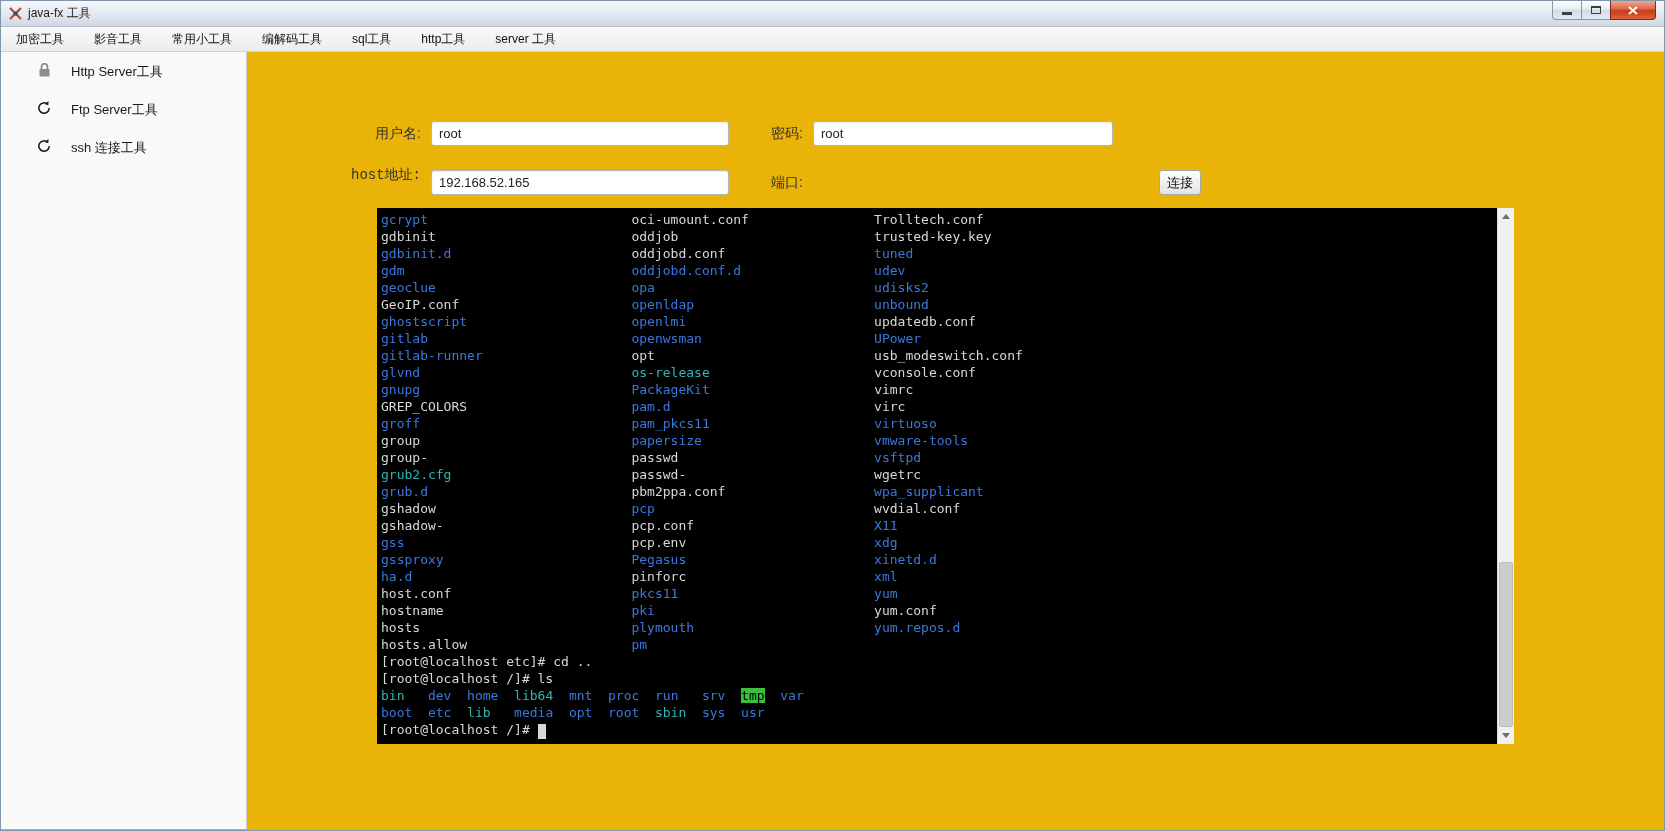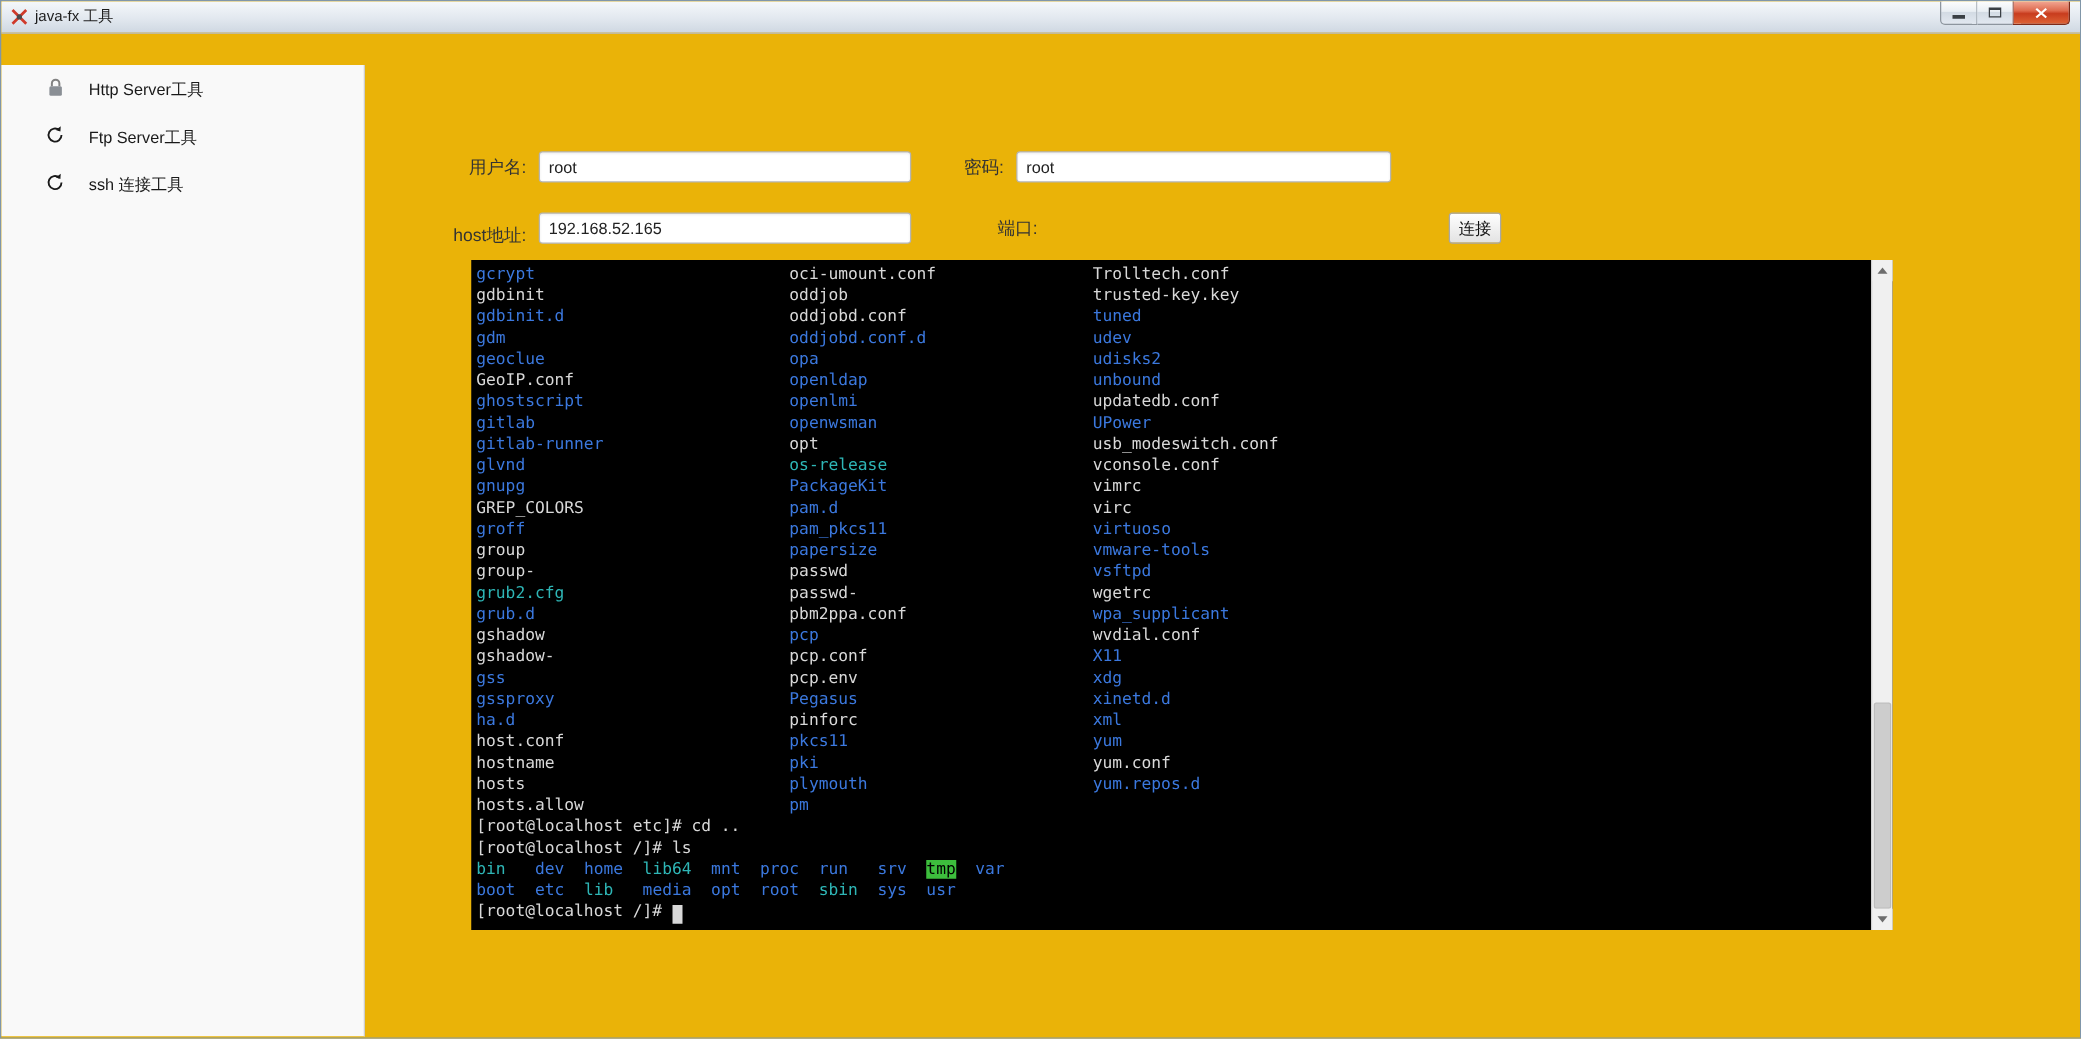--- a/index.html
+++ b/index.html
@@ -39,21 +39,21 @@
   .menubar {
     position:absolute; top:26px; left:0; right:0; height:25px;
     background:linear-gradient(#fafafa, #ececec);
     border-bottom:1px solid #cfcfcf;
     display:flex; align-items:center;
   }
   .menu-item { padding:0 15px; font-size:12px; color:#111; height:25px; line-height:25px; cursor:default; }
 
   
   .sidebar {
-    position:absolute; top:51px; left:0; width:291px; bottom:1px;
+    position:absolute; top:51px; left:0; width:246px; bottom:1px;
     background:#f9f9f9; border-right:1px solid #cdcdcd;
   }
   .side-item { position:absolute; left:0; width:100%; height:30px; cursor:default; }
   .side-item .icon { position:absolute; left:34px; top:6px; width:18px; text-align:center; }
   .side-item .label { position:absolute; left:70px; top:7px; font-size:13px; color:#1a1a1a; }
 
   
   .form-label { position:absolute; font-size:14px; color:#333; text-align:right; height:25px; line-height:25px; }
   .text-input {
     position:absolute; height:25px; border:1px solid #b5b5b5; border-radius:3px;
@@ -114,20 +114,29 @@
         <span class="glyph-max"></span>
       </div>
       <div class="win-btn close">
         <svg width="10" height="9" viewBox="0 0 10 9">
           <path d="M1 1 L9 8 M9 1 L1 8" stroke="#ffffff" stroke-width="1.8" fill="none"></path>
         </svg>
       </div>
     </div>
   </div>
 
+  <div class="menubar">
+    <span class="menu-item">加密工具</span>
+    <span class="menu-item">影音工具</span>
+    <span class="menu-item">常用小工具</span>
+    <span class="menu-item">编解码工具</span>
+    <span class="menu-item">sql工具</span>
+    <span class="menu-item">http工具</span>
+    <span class="menu-item">server 工具</span>
+  </div>
 
   <div class="sidebar">
     <div class="side-item" style="top:4px;">
       <span class="icon">
         <svg width="13" height="16" viewBox="0 0 13 16">
           <path d="M3.5 7 V4.7 a3 3 0 0 1 6 0 V7" fill="none" stroke="#828282" stroke-width="1.6"></path>
           <rect x="1.5" y="7" width="10" height="7.5" rx="1.2" fill="#8a8f95"></rect>
         </svg>
       </span>
       <span class="label">Http Server工具</span>
@@ -151,24 +160,24 @@
       <span class="label">ssh 连接工具</span>
     </div>
   </div>
 
   <span class="form-label" style="left:340px; top:120px; width:80px;">用户名:</span>
   <input class="text-input" style="left: 430px; top: 120px; width: 298px;" value="root">
 
   <span class="form-label" style="left:745px; top:120px; width:57px;">密码:</span>
   <input class="text-input" style="left: 812px; top: 120px; width: 300px;" value="root">
 
-  <span class="form-label" style="left:330px; top:175px; width:90px;">host地址:</span>
+  <span class="form-label" style="left:330px; top:162px; width:90px;font-family:Liberation Mono, monospace;">host地址:</span>
   <input class="text-input" style="left: 430px; top: 169px; width: 298px;" value="192.168.52.165">
 
-  <span class="form-label" style="left:772px; top:169px; width:57px;">端口:</span>
+  <span class="form-label" style="left:745px; top:169px; width:57px;">端口:</span>
 
   <button class="connect-btn">连接</button>
 
   <div class="terminal" style="--tc-file: #d8d8d8; --tc-dir: #3b78de; --tc-link: #2eb6b6; --tc-sticky_bg: #3dbe3d; --tc-sticky_fg: #000000; --tc-cursor: #d8d8d8; background: rgb(0, 0, 0);">
     <pre><span class="t-dir">gcrypt</span>                          <span class="t-file">oci-umount.conf</span>                <span class="t-file">Trolltech.conf</span>
 <span class="t-file">gdbinit</span>                         <span class="t-file">oddjob</span>                         <span class="t-file">trusted-key.key</span>
 <span class="t-dir">gdbinit.d</span>                       <span class="t-file">oddjobd.conf</span>                   <span class="t-dir">tuned</span>
 <span class="t-dir">gdm</span>                             <span class="t-dir">oddjobd.conf.d</span>                 <span class="t-dir">udev</span>
 <span class="t-dir">geoclue</span>                         <span class="t-dir">opa</span>                            <span class="t-dir">udisks2</span>
 <span class="t-file">GeoIP.conf</span>                      <span class="t-dir">openldap</span>                       <span class="t-dir">unbound</span>

